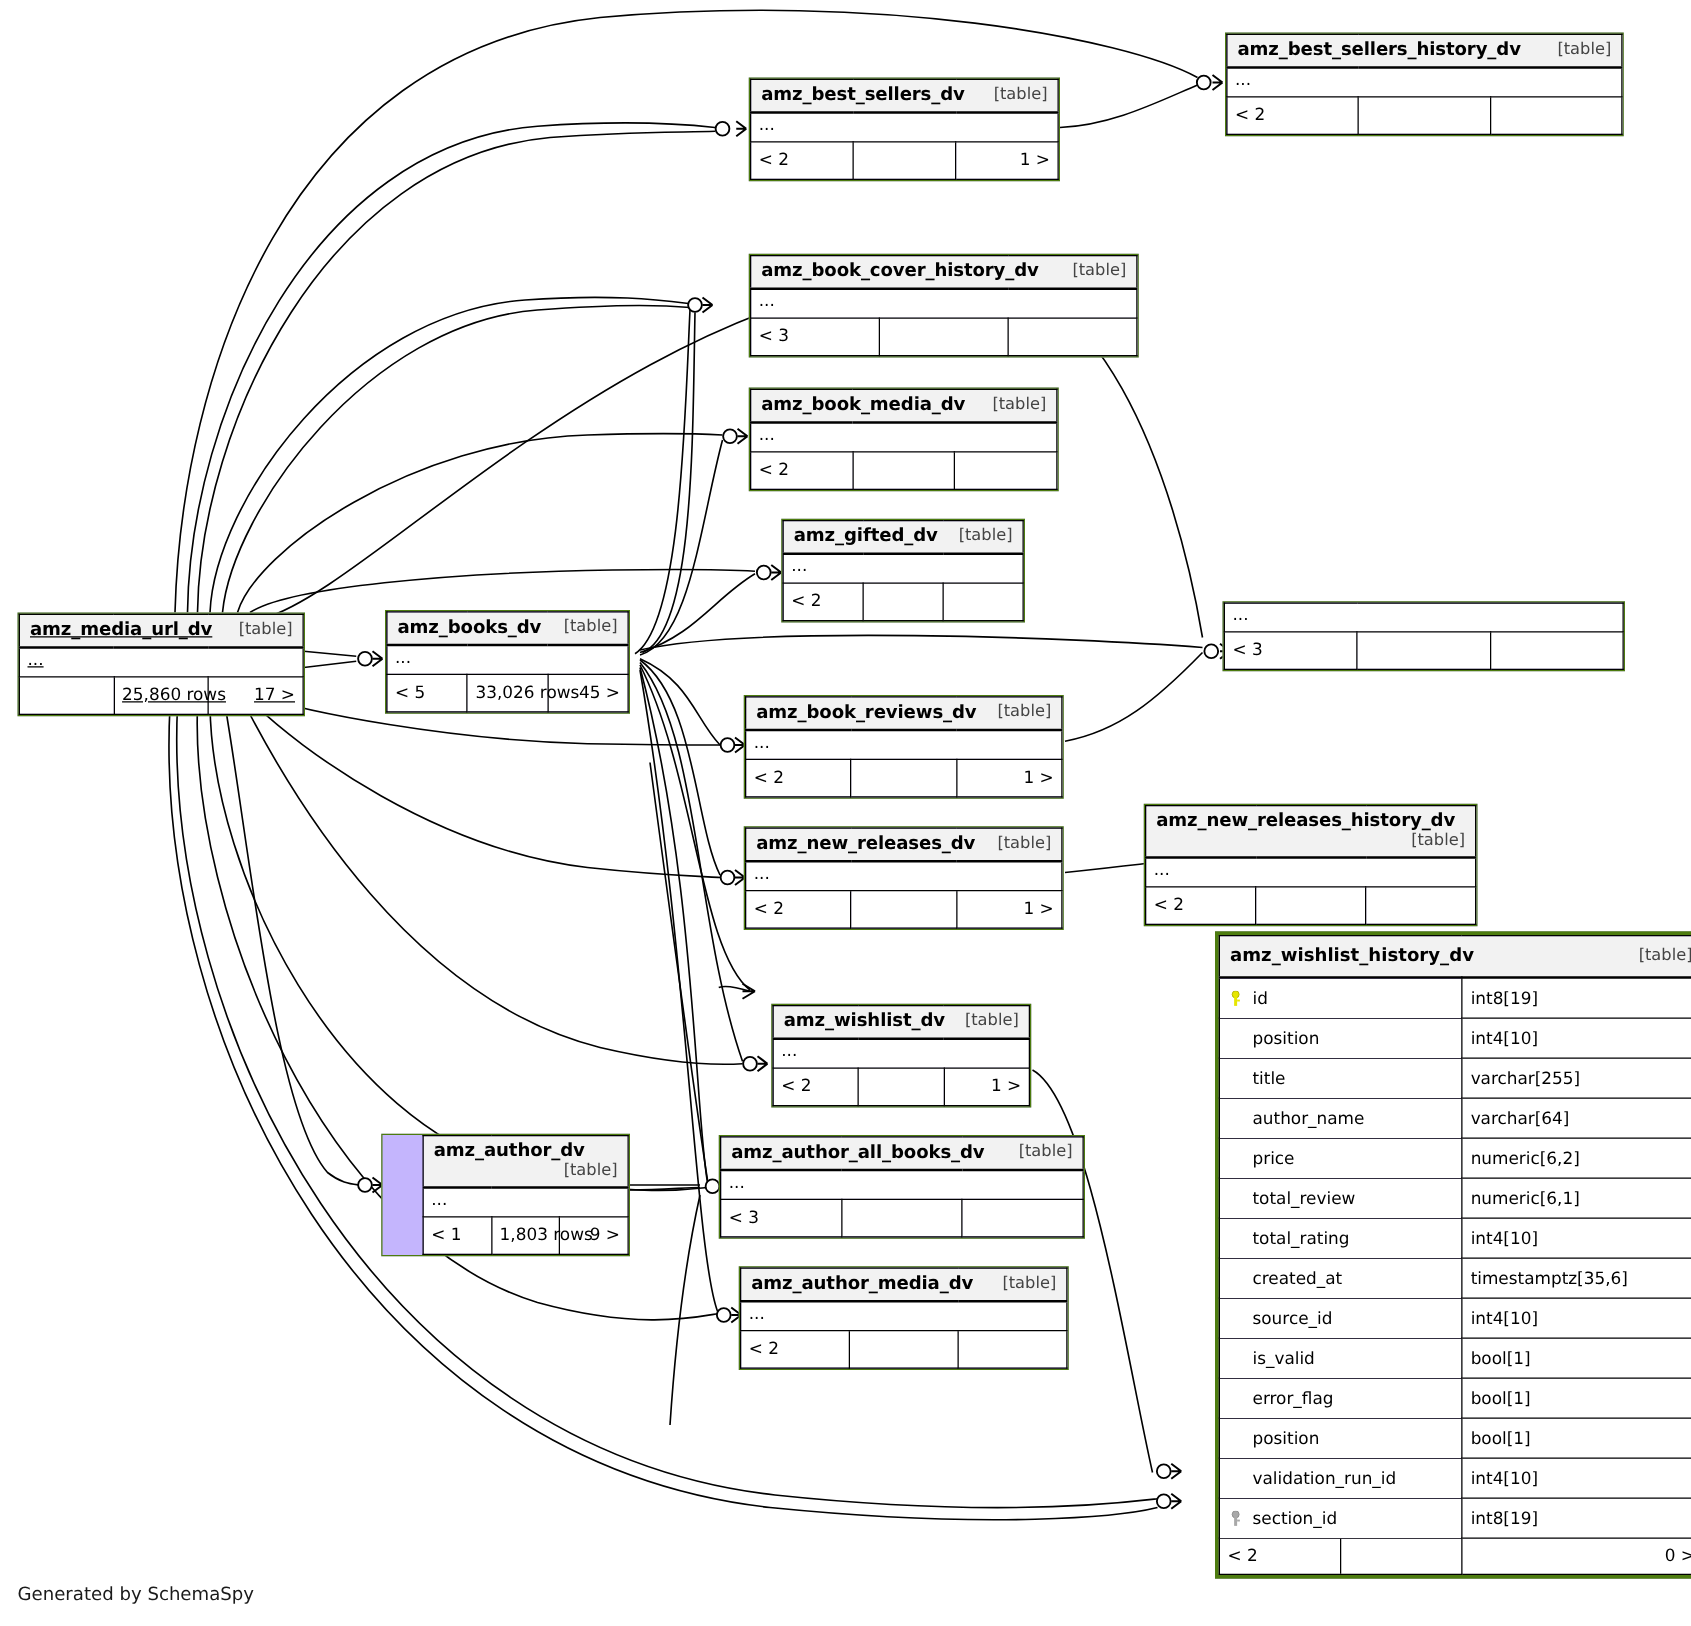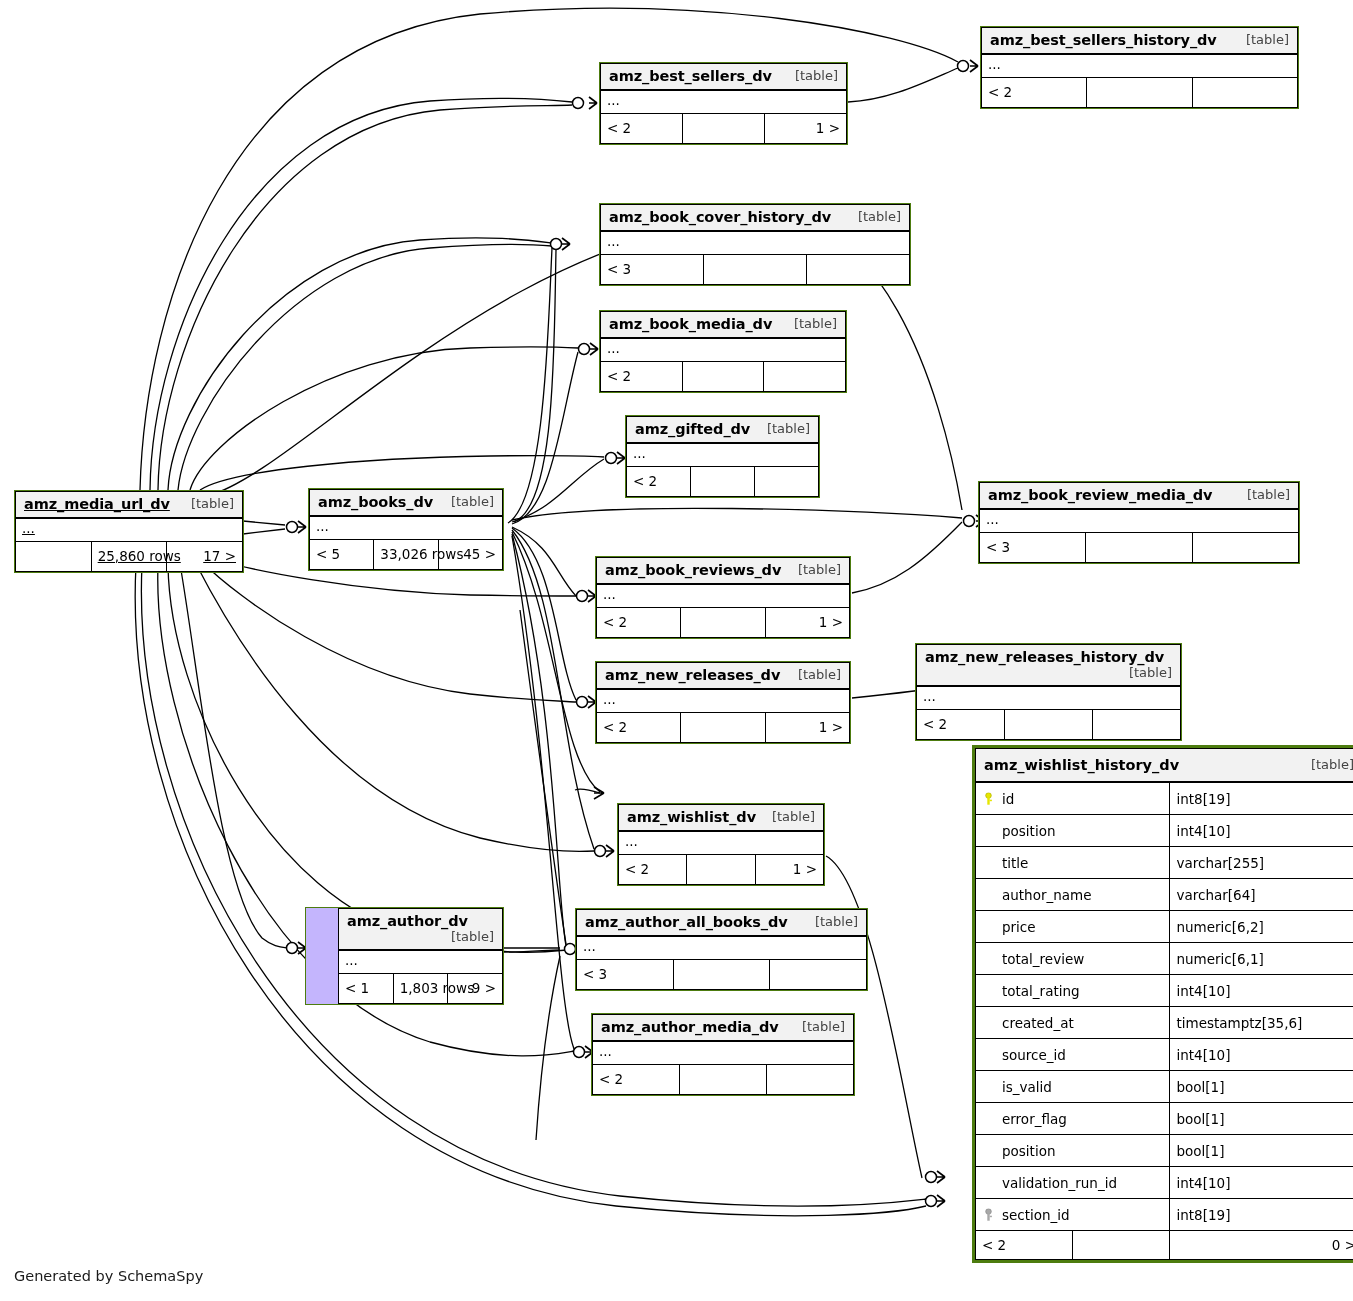--- a/index.html
+++ b/index.html
@@ -353,23 +353,20 @@
         <td class="fc" style="width:29%"></td>
         <td class="fr" style="width:29%"></td>
       </tr>
     </tbody>
       </table>
   </div>
 
   <div class="node" style="left:978px; top:481px; width:322px;">
     <table>
       <tbody>
-          <tr>
-            <td class="hdr" colspan="3"><span class="tname">amz_book_review_media_dv</span><span class="ttype">[table]</span></td>
-          </tr>
       <tr>
             <td class="dots" colspan="3">...</td>
           </tr>
       <tr class="footrow">
         <td class="fl" style="width:48%">&lt; 3</td>
         <td class="fc" style="width:26%"></td>
         <td class="fr" style="width:26%"></td>
       </tr>
     </tbody>
       </table>

